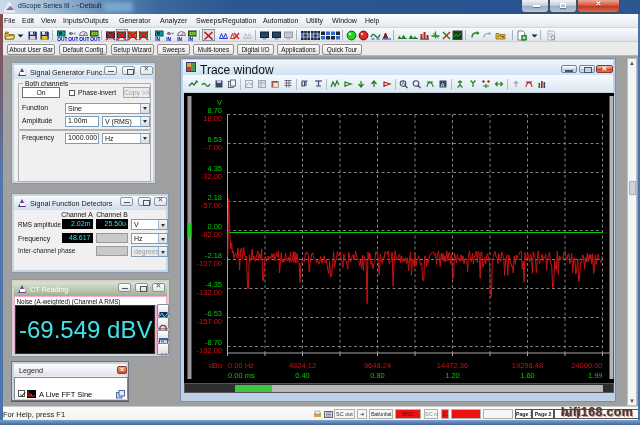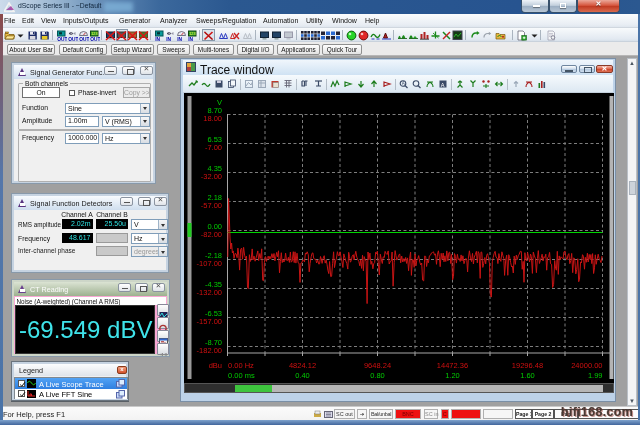--- a/index.html
+++ b/index.html
@@ -647,35 +647,20 @@
 </div>
 
 <div class="panel" style="left:11px;top:361px;width:118px;height:40px;border-color:#6a747e;box-shadow:0 0 0 2px #c6d3e1 inset,0 1px 0 #5a6066;">
   <div class="ptitle" style="background:linear-gradient(#fcfdfe,#dfe4ea);height:12px">
       <span class="tt" style="left:5px;top:1.5px">Legend</span>
     </div>
   <div class="abs" style="left:105px;top:3.5px;width:10px;height:8px;background:linear-gradient(#f0a080,#d4502a);border:1px solid #8a3a1a;border-radius:2px">
       <b class="abs" style="left:0;right:0;top:-1px;text-align:center;font-size:6px;color:#fff">x</b>
     </div>
   <div class="abs" style="left:2px;top:15px;width:114px;height:22px;background:#fff;border:1px solid #808890">
-    <div class="abs" style="left:0;top:0;width:112px;height:10.5px;background:linear-gradient(#52a3f5,#2f7fe0)">
-      <span class="cbx" style="left:2.5px;top:1.5px;width:7px;height:7px"></span>
-        <svg class="abs" style="left:3.5px;top:2.5px" width="7" height="7" viewBox="0 0 7 7">
-          <path d="M1.2 3.6 L2.8 5.2 L6 1.2" stroke="#111" fill="none" stroke-width="1"></path>
-        </svg>
-      <span class="abs" style="left:12px;top:1px;width:9px;height:8.5px;background:#000"></span>
-      <svg class="abs" style="left:12px;top:1px" width="9" height="8" viewBox="0 0 9 8">
-          <path d="M0.5 4 Q2.2 0.5 4.5 4 T8.5 4" stroke="#2c2" fill="none" stroke-width="1"></path>
-        </svg>
-      <span class="abs" style="left:24px;top:1.5px;font-size:7.5px;color:#fff;white-space:nowrap">A Live Scope Trace</span>
-      <svg class="abs" style="left:101px;top:1px" width="9" height="9" viewBox="0 0 9 9">
-          <rect x="0.5" y="2.5" width="5.5" height="5.5" fill="#cdf" stroke="#56a"></rect>
-          <rect x="3" y="0.5" width="5.5" height="5.5" fill="#def" stroke="#56a"></rect>
-        </svg>
-    </div>
     <div class="abs" style="left:0;top:10.5px;width:112px;height:10.5px;background:#fff">
       <span class="cbx" style="left:2.5px;top:1.5px;width:7px;height:7px"></span>
         <svg class="abs" style="left:3.5px;top:2.5px" width="7" height="7" viewBox="0 0 7 7">
           <path d="M1.2 3.6 L2.8 5.2 L6 1.2" stroke="#111" fill="none" stroke-width="1"></path>
         </svg>
       <span class="abs" style="left:12px;top:1px;width:9px;height:8.5px;background:#000"></span>
       <svg class="abs" style="left:12px;top:1px" width="9" height="8" viewBox="0 0 9 8">
           <path d="M1 1 L1 6 L8 6 M3 6 L3 4 L4.5 4 L4.5 6" stroke="#d22" fill="none" stroke-width="1"></path>
         </svg>
       <span class="abs" style="left:24px;top:1.5px;font-size:7.5px;color:#000;white-space:nowrap">A Live FFT Sine</span>

